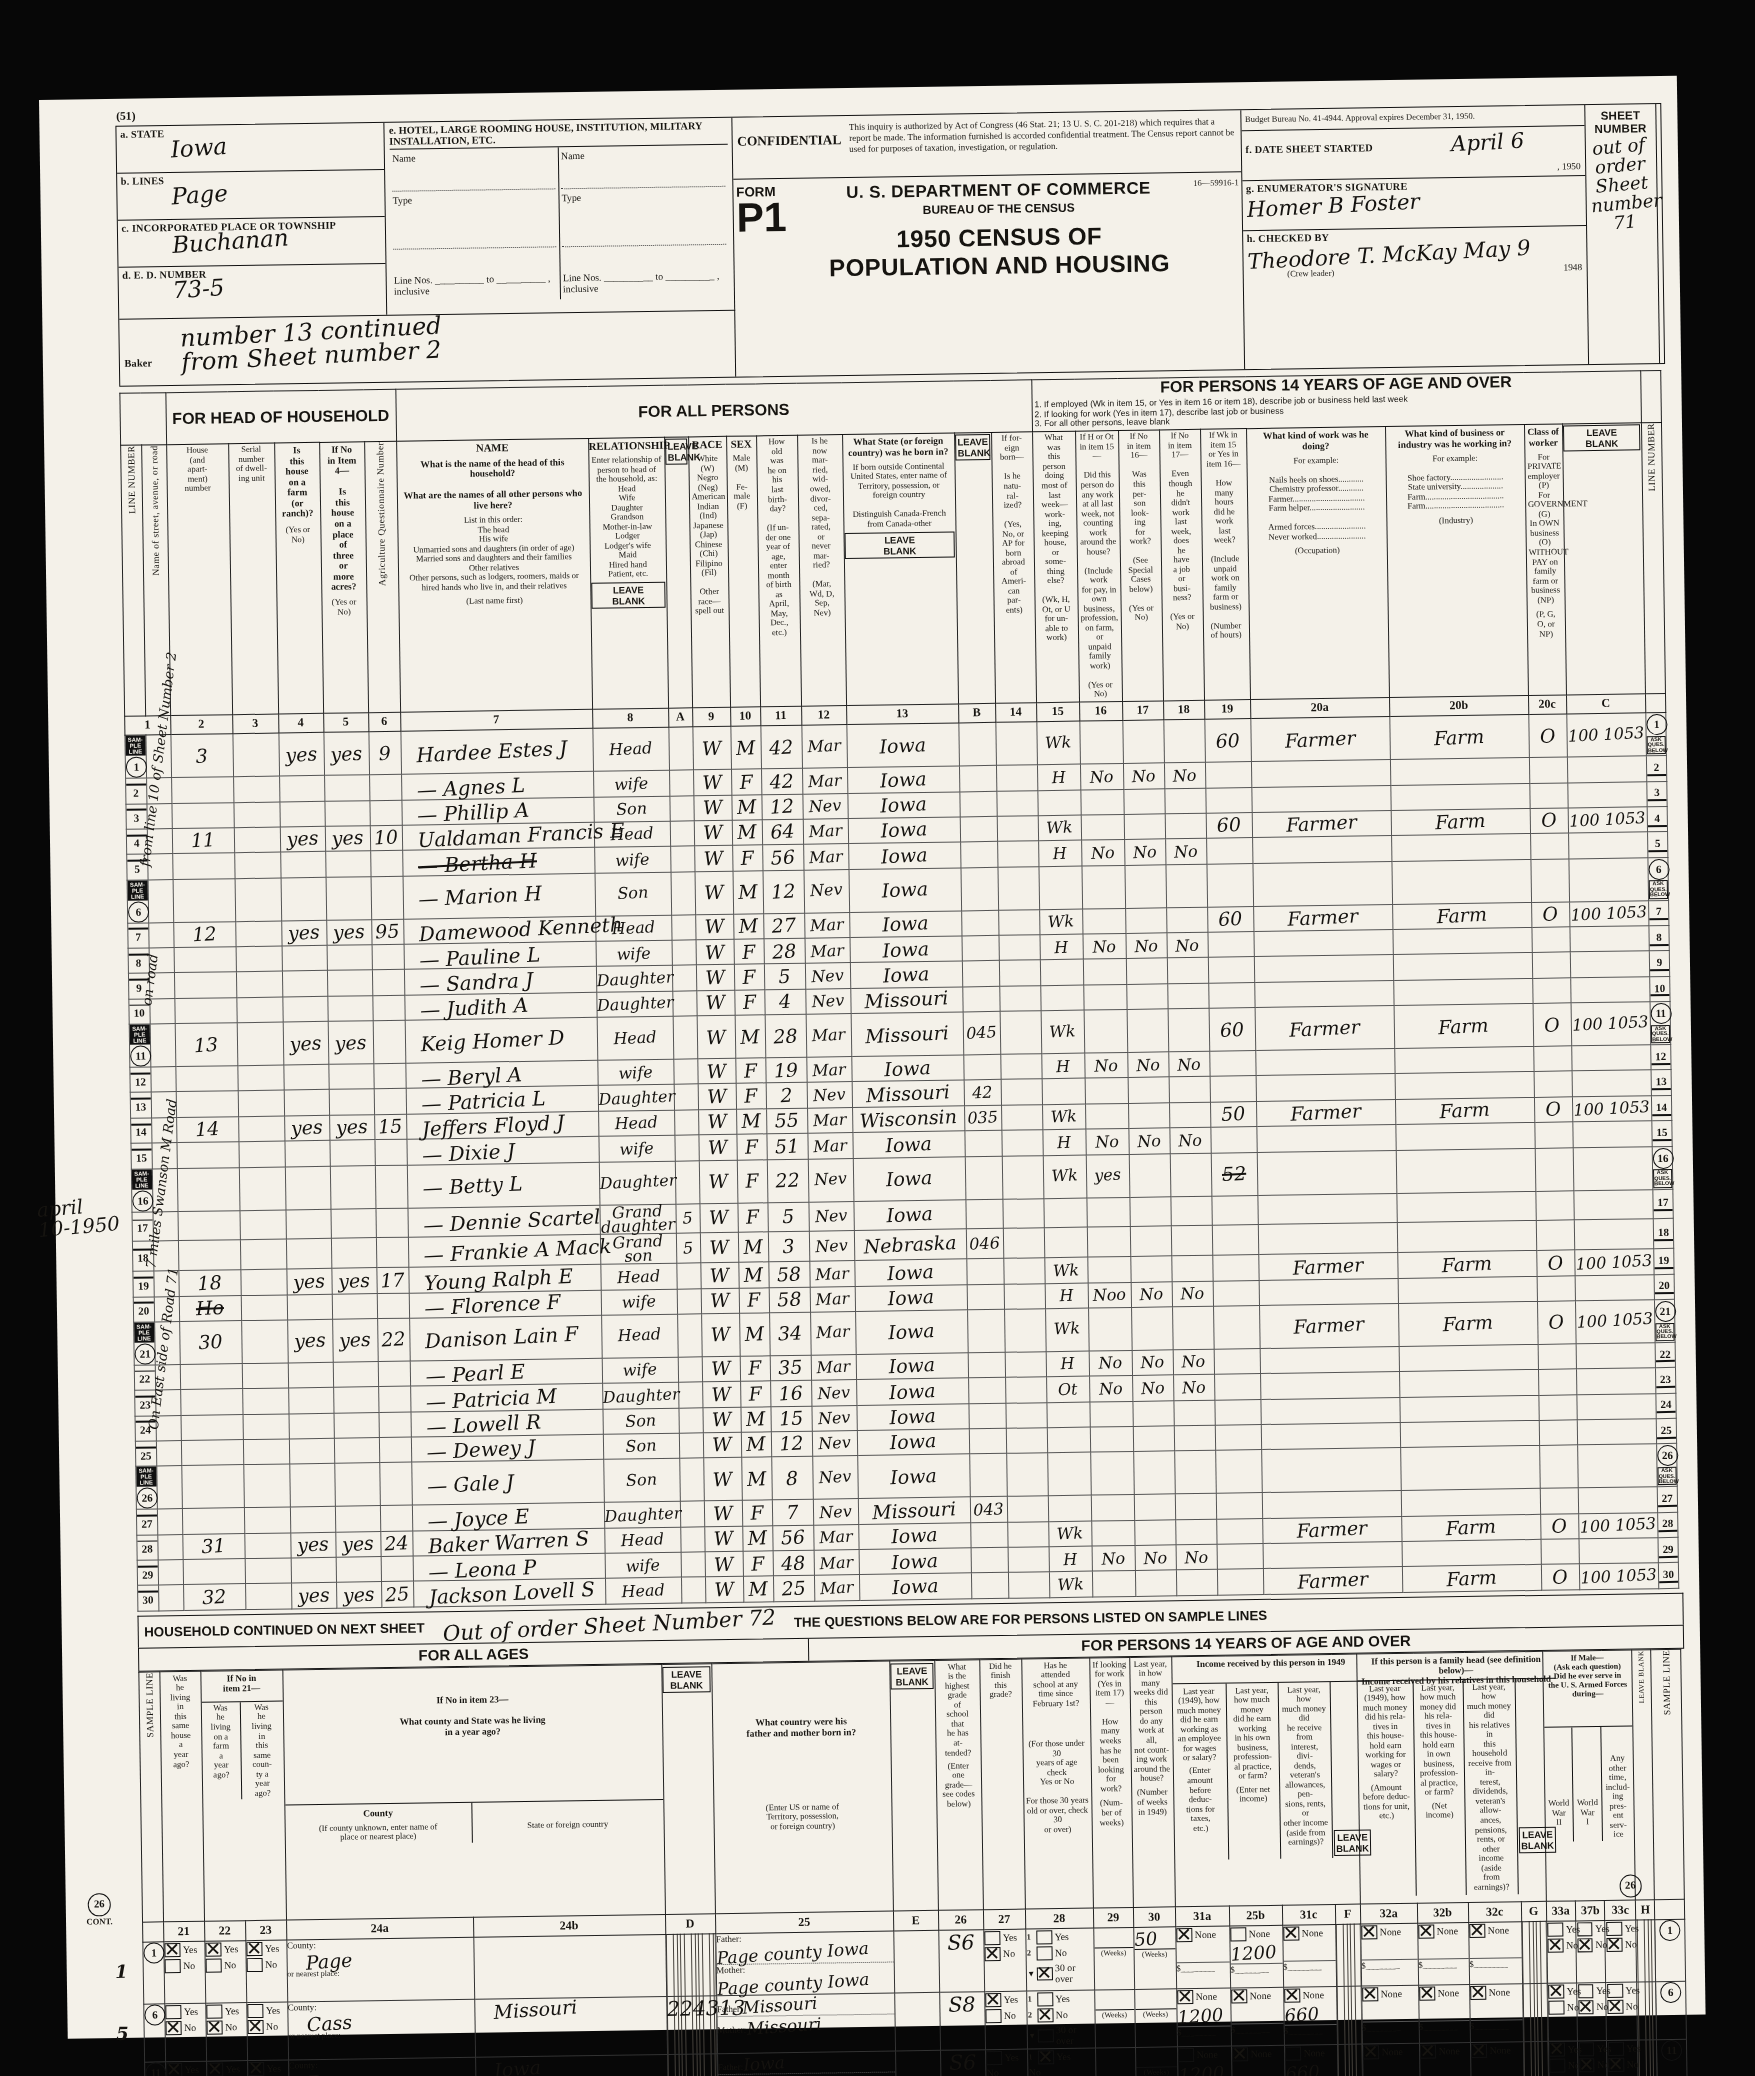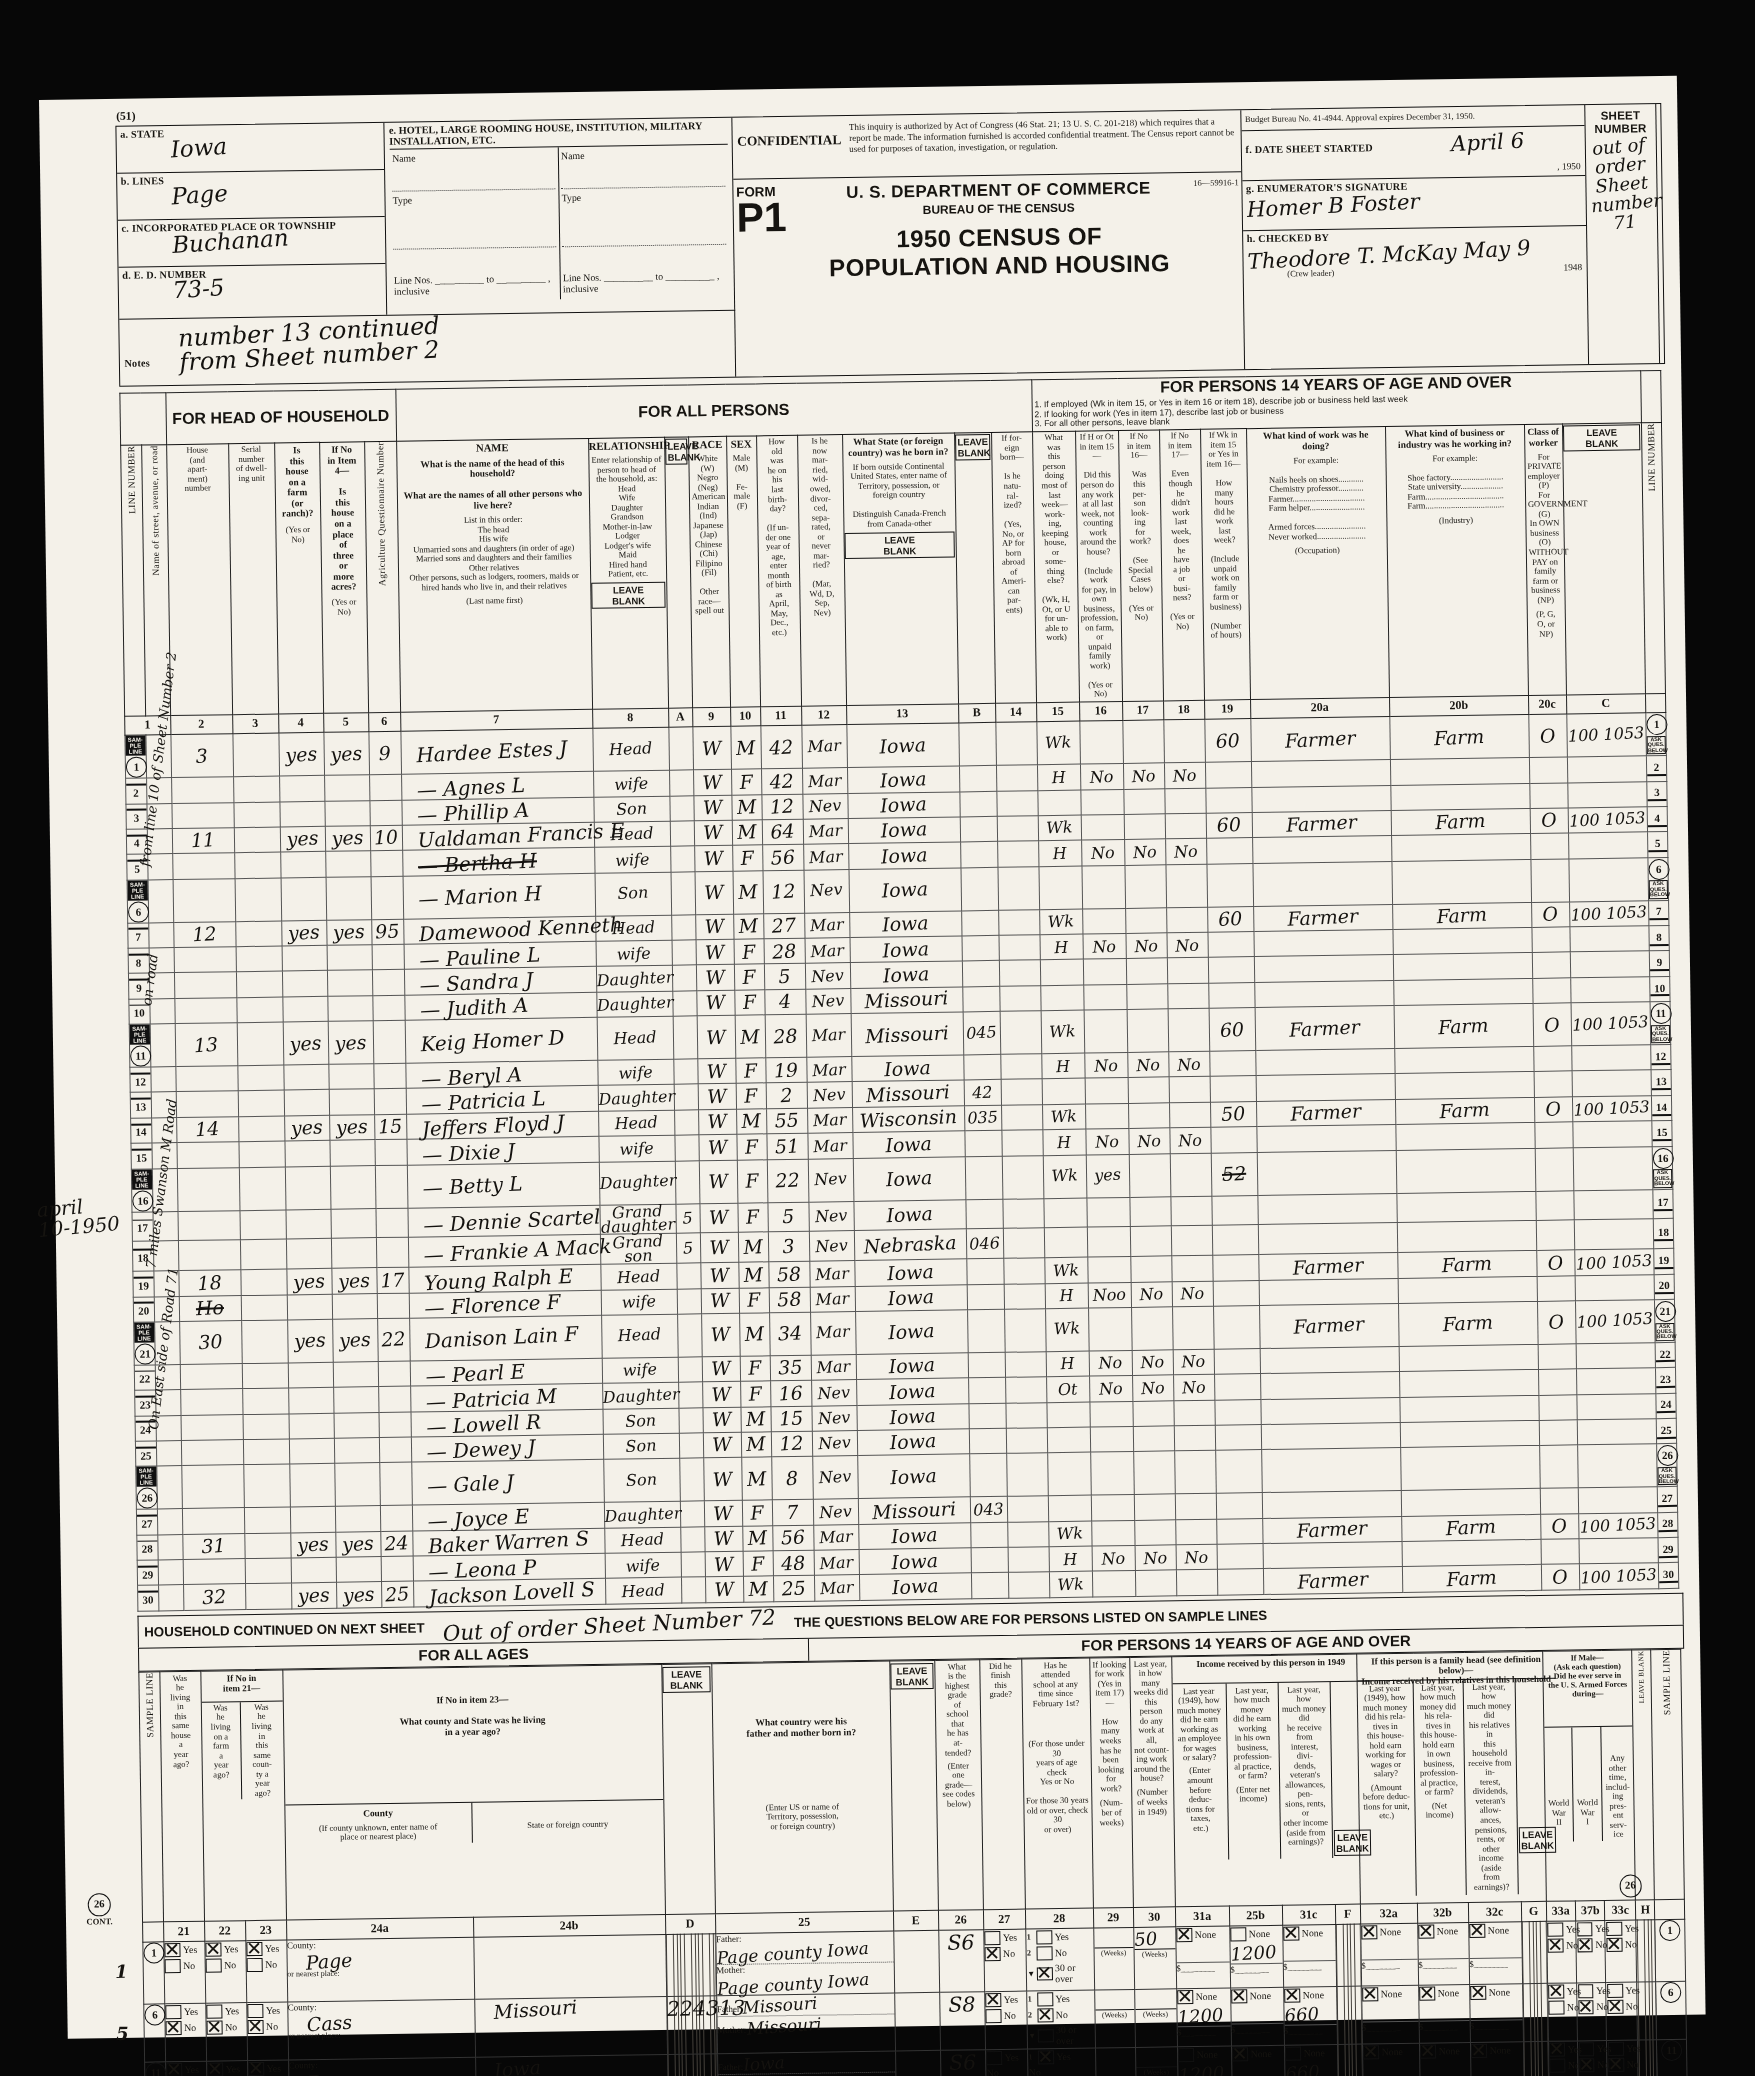--- a/index.html
+++ b/index.html
@@ -144,21 +144,21 @@
           <div class="ln3"><span>Line Nos.</span> __________ <span>to</span> __________ <span>, inclusive</span></div>
         </div>
         <div>
           <div class="ln1">Name</div>
           <div class="ln2">Type</div>
           <div class="ln3"><span>Line Nos.</span> __________ <span>to</span> __________ <span>, inclusive</span></div>
         </div>
       </div>
     </div>
     <div class="hnotes">
-      <span class="plabel">Notes</span>
+      <span class="plabel">Baker</span>
       <span class="hw pre">number 13 continued
 from Sheet number 2</span>
     </div>
     <div class="hc">
       <div class="confrow">
         <div class="conf">CONFIDENTIAL</div>
         <div class="conftxt">This inquiry is authorized by Act of Congress (46 Stat. 21; 13 U. S. C. 201-218) which requires that a report be made. The information furnished is accorded confidential treatment. The Census report cannot be used for purposes of taxation, investigation, or regulation.</div>
       </div>
       <div class="deptrow">
         <div class="formbox">

